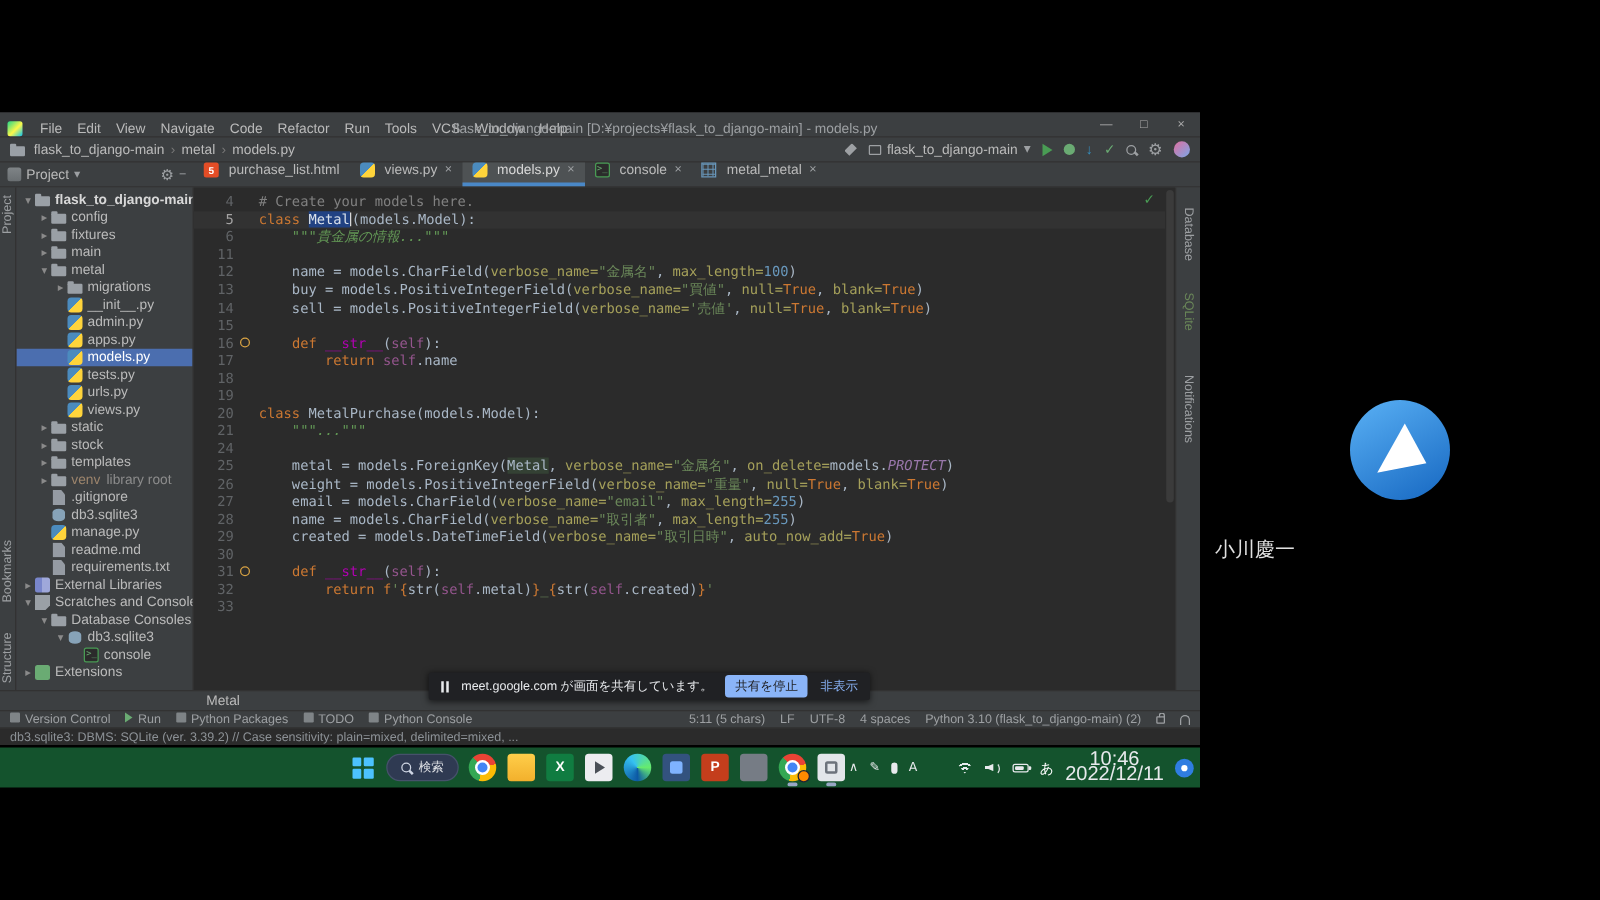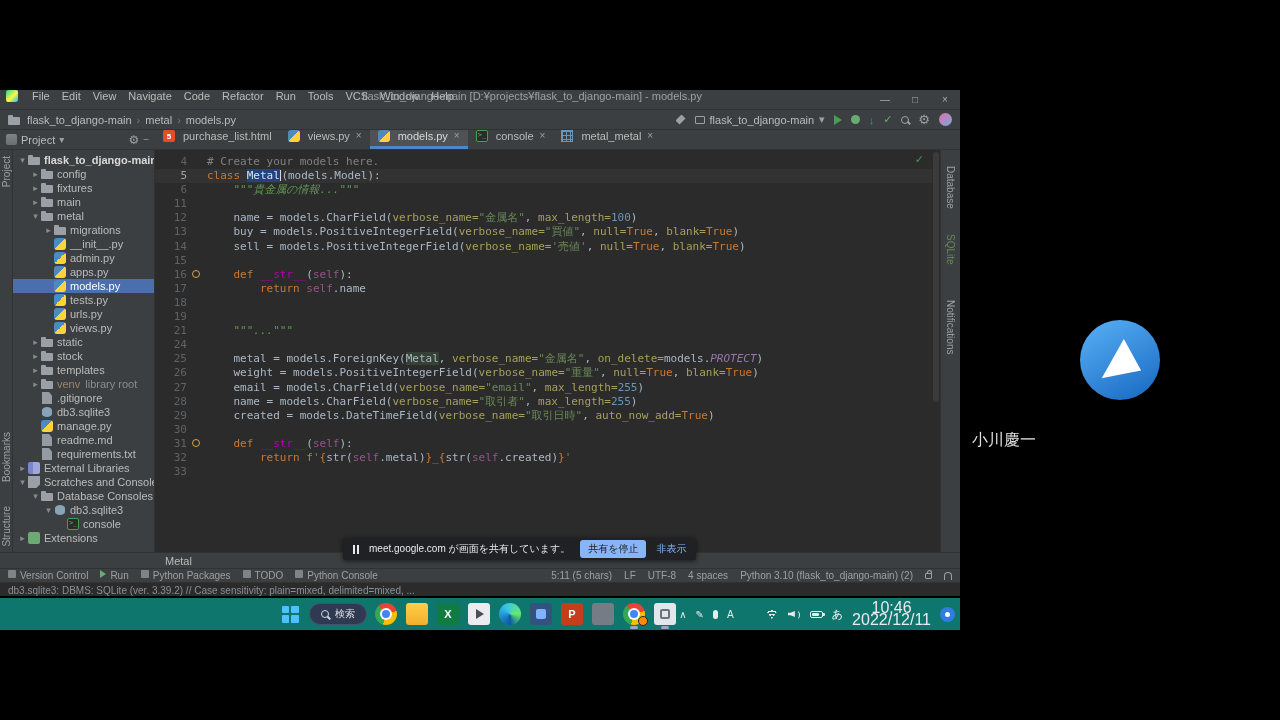--- a/index.html
+++ b/index.html
@@ -3,21 +3,21 @@
 <meta charset="utf-8">
 <style>
   *{margin:0;padding:0;box-sizing:border-box}
   html,body{width:1280px;height:720px;background:#000;overflow:hidden;
     font-family:"Liberation Sans","DejaVu Sans",sans-serif}
   .stage{position:relative;width:1280px;height:720px;background:#000}
   .desktop{position:absolute;left:0;top:90px;width:960px;height:540px;background:#000}
 
   
   .ide{position:absolute;left:0;top:0;width:960px;height:506px;background:#3c3f41;font-size:11px;color:#bbb}
-  .titlebar{position:absolute;top:0;left:0;right:0;height:20px;display:flex;align-items:flex-start;
+  .titlebar{position:absolute;top:0;left:0;right:0;height:20px;display:flex;align-items:flex-end;
     background:#3c3f41;border-bottom:1px solid #323232;padding-left:6px}
   .pclogo{width:12px;height:12px;border-radius:2px;background:linear-gradient(135deg,#21d789,#fcf84a 55%,#07c3f2);margin-right:8px;flex:0 0 12px}
   .mi{padding:0 6px;color:#bbb;white-space:nowrap}
   .wtitle{position:absolute;left:362px;color:#9da0a3;white-space:nowrap}
   .winbtns{margin-left:auto;display:flex}
   .wb{width:30px;height:19px;display:flex;align-items:center;justify-content:center;color:#aaa;font-size:10px}
 
   .navbar{position:absolute;top:20px;left:0;right:0;height:20px;display:flex;align-items:center;
     padding:0 8px;border-bottom:1px solid #323232}
   .crumb{padding:0 3px;white-space:nowrap}
@@ -124,21 +124,21 @@
   
   .banner{position:absolute;left:343px;top:448px;height:22px;background:#202124;border-radius:2px;z-index:50;
     display:flex;align-items:center;gap:10px;padding:0 10px;box-shadow:0 1px 5px rgba(0,0,0,.6)}
   .pause{display:flex;gap:2px}
   .pause i{width:2px;height:9px;background:#e8eaed;display:block}
   .btext{font-size:10px;color:#e8eaed;white-space:nowrap}
   .bstop{font-size:10px;background:#8ab4f8;color:#202124;border-radius:3px;padding:2px 8px;white-space:nowrap}
   .bhide{font-size:10px;color:#8ab4f8;white-space:nowrap}
 
   
-  .taskbar{position:absolute;top:508px;left:0;width:960px;height:32px;background:#0f766e}
+  .taskbar{position:absolute;top:508px;left:0;width:960px;height:32px;background:#14532d}
   .tcenter{position:absolute;left:278px;top:0;height:32px;display:flex;align-items:center;gap:7px}
   .win{width:17px;height:17px;display:grid;grid-template-columns:1fr 1fr;grid-template-rows:1fr 1fr;gap:2px}
   .win i{background:#4cc2ff;border-radius:1px;display:block}
   .searchpill{display:flex;align-items:center;gap:6px;height:22px;padding:0 11px;border-radius:11px;
     background:#2f3a52;border:1px solid #46516b;color:#dfe1e5;font-size:10px;white-space:nowrap}
   .magw{position:relative;width:8px;height:8px;border:1.5px solid #cfd6e4;border-radius:50%}
   .magw::after{content:'';position:absolute;width:4px;height:1.5px;background:#cfd6e4;transform:rotate(45deg);right:-3px;bottom:-1px}
   .tapp{position:relative;width:24px;height:24px;display:flex;align-items:center;justify-content:center}
   .tapp.act::before{content:'';position:absolute;bottom:-3px;left:8px;width:8px;height:3px;border-radius:2px;background:#98a7c4}
   .tapp.bdg::after{content:'';position:absolute;right:-2px;bottom:0;width:8px;height:8px;background:#ff8a00;border-radius:50%;border:1px solid #1e2433}
@@ -436,20 +436,21 @@
               <div class="cl"><span class="ln">6</span><span class="gut"></span><span class="ctext"><span class="tk-d">    """貴金属の情報..."""</span></span></div>
               <div class="cl"><span class="ln">11</span><span class="gut"></span><span class="ctext"></span></div>
               <div class="cl"><span class="ln">12</span><span class="gut"></span><span class="ctext"><span class="tk-p">    name = models.CharField(</span><span class="tk-a">verbose_name=</span><span class="tk-s">"金属名"</span><span class="tk-p">, </span><span class="tk-a">max_length=</span><span class="tk-n">100</span><span class="tk-p">)</span></span></div>
               <div class="cl"><span class="ln">13</span><span class="gut"></span><span class="ctext"><span class="tk-p">    buy = models.PositiveIntegerField(</span><span class="tk-a">verbose_name=</span><span class="tk-s">"買値"</span><span class="tk-p">, </span><span class="tk-a">null=</span><span class="tk-k">True</span><span class="tk-p">, </span><span class="tk-a">blank=</span><span class="tk-k">True</span><span class="tk-p">)</span></span></div>
               <div class="cl"><span class="ln">14</span><span class="gut"></span><span class="ctext"><span class="tk-p">    sell = models.PositiveIntegerField(</span><span class="tk-a">verbose_name=</span><span class="tk-s">'売値'</span><span class="tk-p">, </span><span class="tk-a">null=</span><span class="tk-k">True</span><span class="tk-p">, </span><span class="tk-a">blank=</span><span class="tk-k">True</span><span class="tk-p">)</span></span></div>
               <div class="cl"><span class="ln">15</span><span class="gut"></span><span class="ctext"></span></div>
               <div class="cl"><span class="ln">16</span><span class="gut"><span class="ov"></span></span><span class="ctext"><span class="tk-p">    </span><span class="tk-k">def </span><span class="tk-m">__str__</span><span class="tk-p">(</span><span class="tk-f">self</span><span class="tk-p">):</span></span></div>
               <div class="cl"><span class="ln">17</span><span class="gut"></span><span class="ctext"><span class="tk-p">        </span><span class="tk-k">return </span><span class="tk-f">self</span><span class="tk-p">.name</span></span></div>
               <div class="cl"><span class="ln">18</span><span class="gut"></span><span class="ctext"></span></div>
               <div class="cl"><span class="ln">19</span><span class="gut"></span><span class="ctext"></span></div>
+              <div class="cl"><span class="ln">20</span><span class="gut"></span><span class="ctext"><span class="tk-k">class </span><span class="tk-p">MetalPurchase(models.Model):</span></span></div>
               <div class="cl"><span class="ln">21</span><span class="gut"></span><span class="ctext"><span class="tk-d">    """..."""</span></span></div>
               <div class="cl"><span class="ln">24</span><span class="gut"></span><span class="ctext"></span></div>
               <div class="cl"><span class="ln">25</span><span class="gut"></span><span class="ctext"><span class="tk-p">    metal = models.ForeignKey(</span><span class="tk-u">Metal</span><span class="tk-p">, </span><span class="tk-a">verbose_name=</span><span class="tk-s">"金属名"</span><span class="tk-p">, </span><span class="tk-a">on_delete=</span><span class="tk-p">models.</span><span class="tk-c2">PROTECT</span><span class="tk-p">)</span></span></div>
               <div class="cl"><span class="ln">26</span><span class="gut"></span><span class="ctext"><span class="tk-p">    weight = models.PositiveIntegerField(</span><span class="tk-a">verbose_name=</span><span class="tk-s">"重量"</span><span class="tk-p">, </span><span class="tk-a">null=</span><span class="tk-k">True</span><span class="tk-p">, </span><span class="tk-a">blank=</span><span class="tk-k">True</span><span class="tk-p">)</span></span></div>
               <div class="cl"><span class="ln">27</span><span class="gut"></span><span class="ctext"><span class="tk-p">    email = models.CharField(</span><span class="tk-a">verbose_name=</span><span class="tk-s">"email"</span><span class="tk-p">, </span><span class="tk-a">max_length=</span><span class="tk-n">255</span><span class="tk-p">)</span></span></div>
               <div class="cl"><span class="ln">28</span><span class="gut"></span><span class="ctext"><span class="tk-p">    name = models.CharField(</span><span class="tk-a">verbose_name=</span><span class="tk-s">"取引者"</span><span class="tk-p">, </span><span class="tk-a">max_length=</span><span class="tk-n">255</span><span class="tk-p">)</span></span></div>
               <div class="cl"><span class="ln">29</span><span class="gut"></span><span class="ctext"><span class="tk-p">    created = models.DateTimeField(</span><span class="tk-a">verbose_name=</span><span class="tk-s">"取引日時"</span><span class="tk-p">, </span><span class="tk-a">auto_now_add=</span><span class="tk-k">True</span><span class="tk-p">)</span></span></div>
               <div class="cl"><span class="ln">30</span><span class="gut"></span><span class="ctext"></span></div>
               <div class="cl"><span class="ln">31</span><span class="gut"><span class="ov"></span></span><span class="ctext"><span class="tk-p">    </span><span class="tk-k">def </span><span class="tk-m">__str__</span><span class="tk-p">(</span><span class="tk-f">self</span><span class="tk-p">):</span></span></div>
               <div class="cl"><span class="ln">32</span><span class="gut"></span><span class="ctext"><span class="tk-p">        </span><span class="tk-k">return </span><span class="tk-k">f</span><span class="tk-s">'</span><span class="tk-b">{</span><span class="tk-p">str(</span><span class="tk-f">self</span><span class="tk-p">.metal)</span><span class="tk-b">}</span><span class="tk-s">_</span><span class="tk-b">{</span><span class="tk-p">str(</span><span class="tk-f">self</span><span class="tk-p">.created)</span><span class="tk-b">}</span><span class="tk-s">'</span></span></div>

